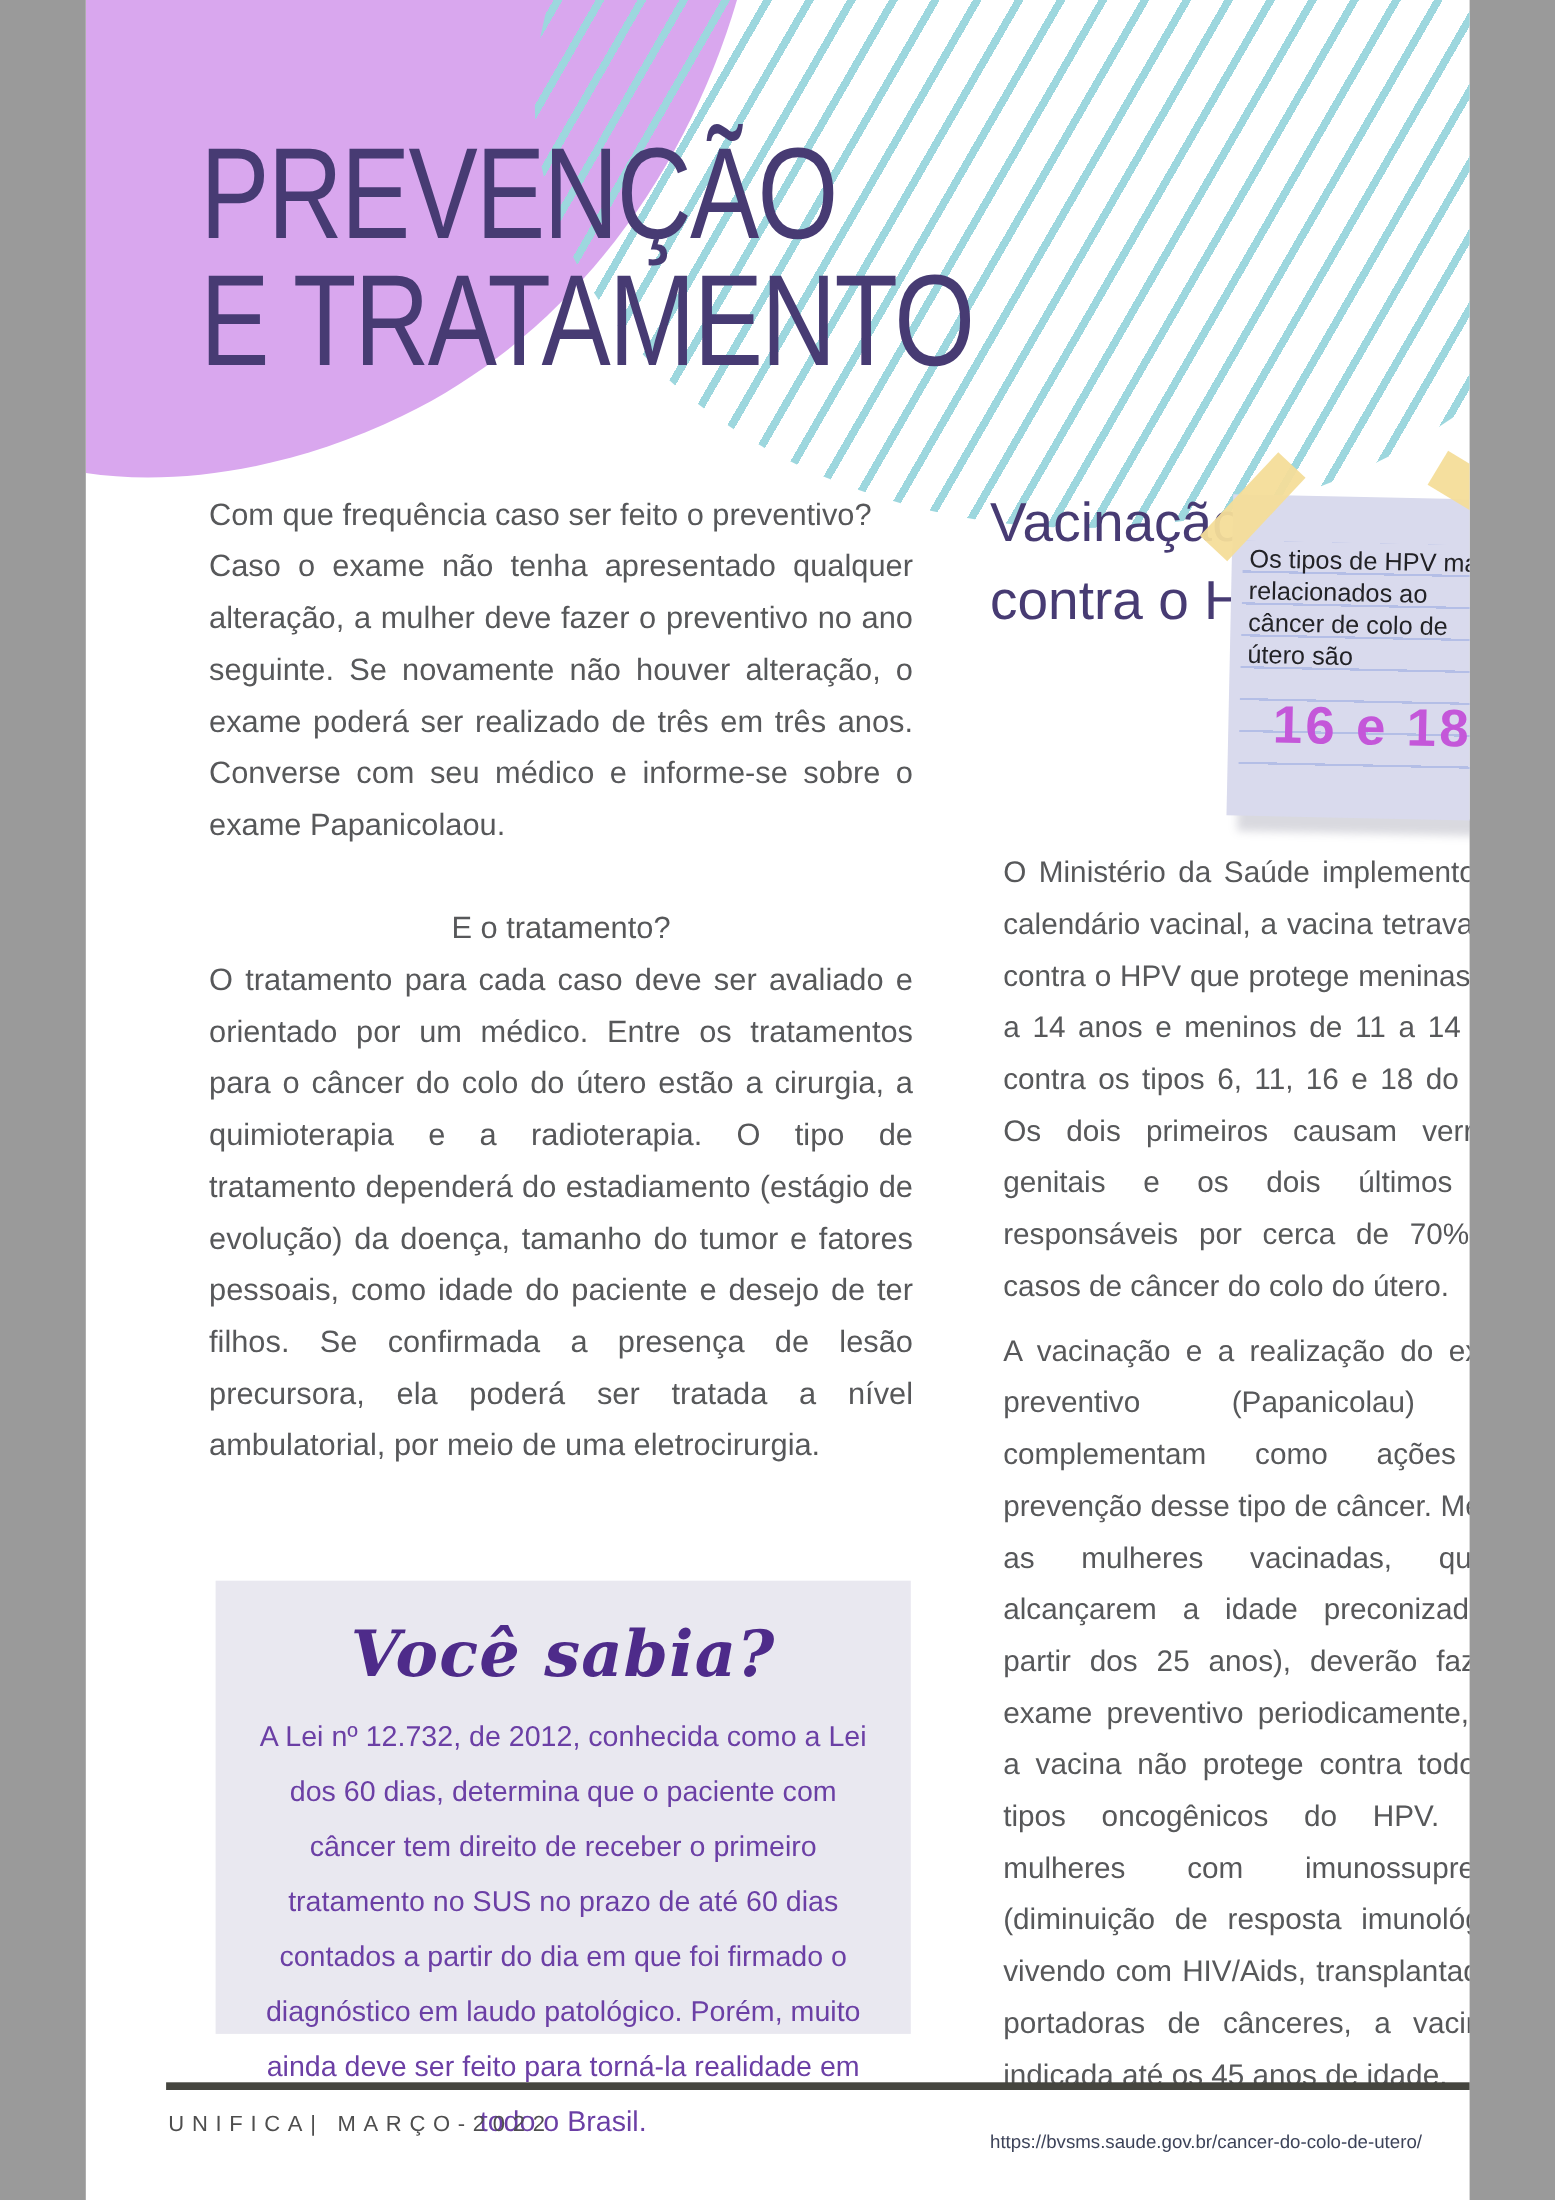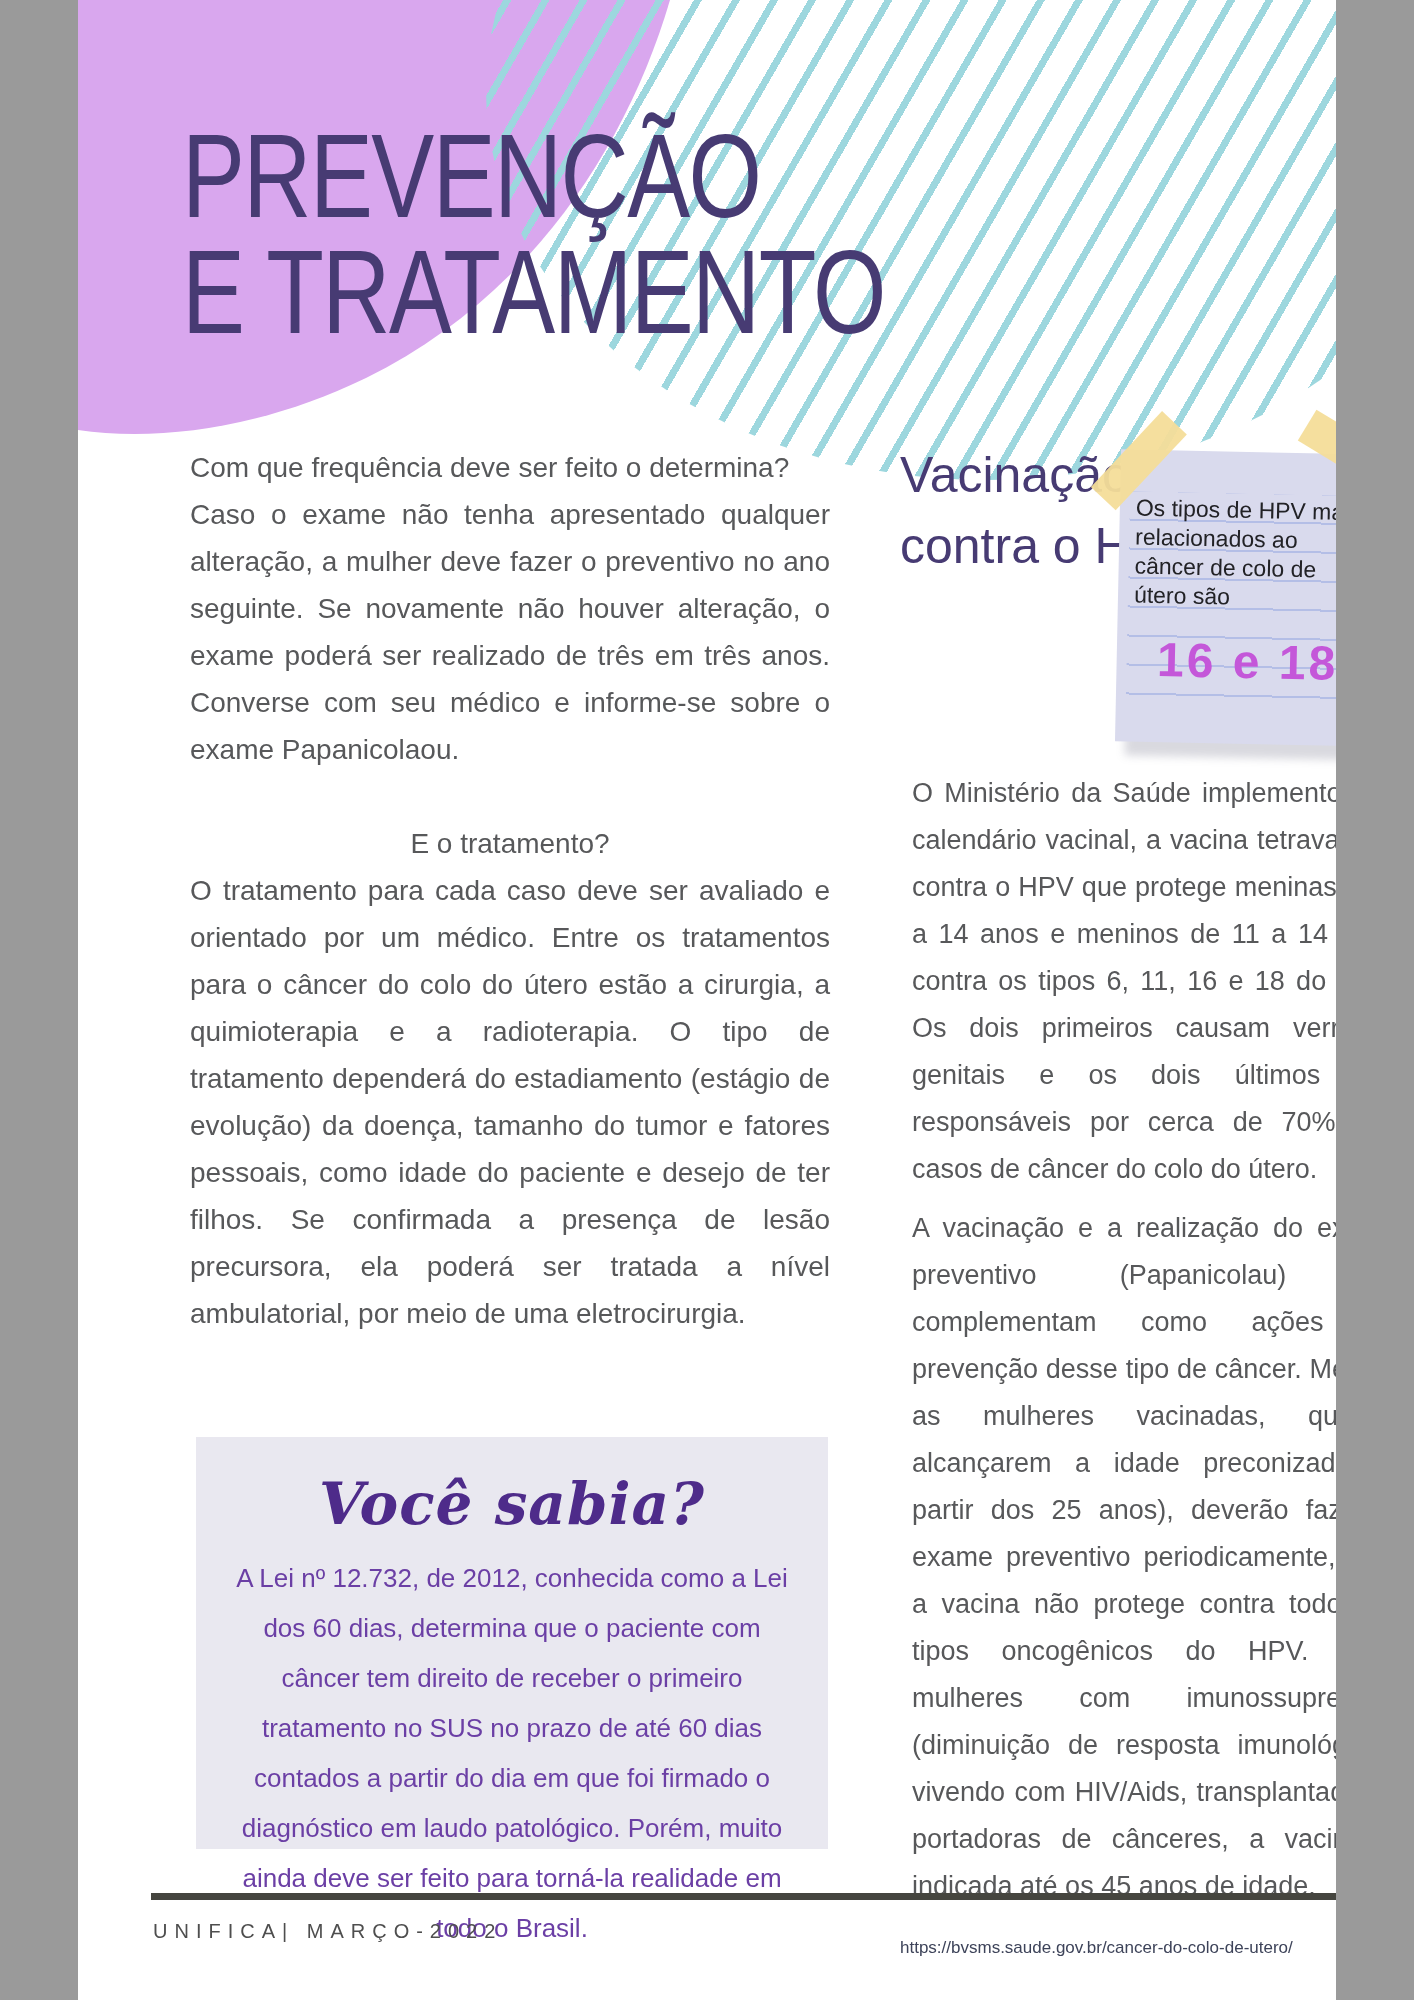--- a/index.html
+++ b/index.html
@@ -93,21 +93,21 @@
     <path d="M0,0 L592,0 C548,150 448,300 288,378 C185,428 80,442 0,430 Z" fill="#d9a7ee"></path>
   </svg>
   <div class="stripes"></div>
 
   <div class="title">
     <div>PREVENÇÃO</div>
     <div>E TRATAMENTO</div>
   </div>
 
   <div class="left-col">
-    <div class="question">Com que frequência deve ser feito o determina?</div>
+    <div class="question">Com que frequência caso ser feito o preventivo?</div>
     <p class="answer">Caso o exame não tenha apresentado qualquer alteração, a mulher deve fazer o preventivo no ano seguinte. Se novamente não houver alteração, o exame poderá ser realizado de três em três anos. Converse com seu médico e informe-se sobre o exame Papanicolaou.</p>
     <div class="question answer2-gap">E o tratamento?</div>
     <p class="answer">O tratamento para cada caso deve ser avaliado e orientado por um médico. Entre os tratamentos para o câncer do colo do útero estão a cirurgia, a quimioterapia e a radioterapia. O tipo de tratamento dependerá do estadiamento (estágio de evolução) da doença, tamanho do tumor e fatores pessoais, como idade do paciente e desejo de ter filhos. Se confirmada a presença de lesão precursora, ela poderá ser tratada a nível ambulatorial, por meio de uma eletrocirurgia.</p>
   </div>
 
   <div class="know-box">
     <h2 class="know-heading">Você sabia?</h2>
     <p class="know-body">A Lei nº 12.732, de 2012, conhecida como a Lei dos 60 dias, determina que o paciente com câncer tem direito de receber o primeiro tratamento no SUS no prazo de até 60 dias contados a partir do dia em que foi firmado o diagnóstico em laudo patológico. Porém, muito ainda deve ser feito para torná-la realidade em todo o Brasil.</p>
   </div>
 

